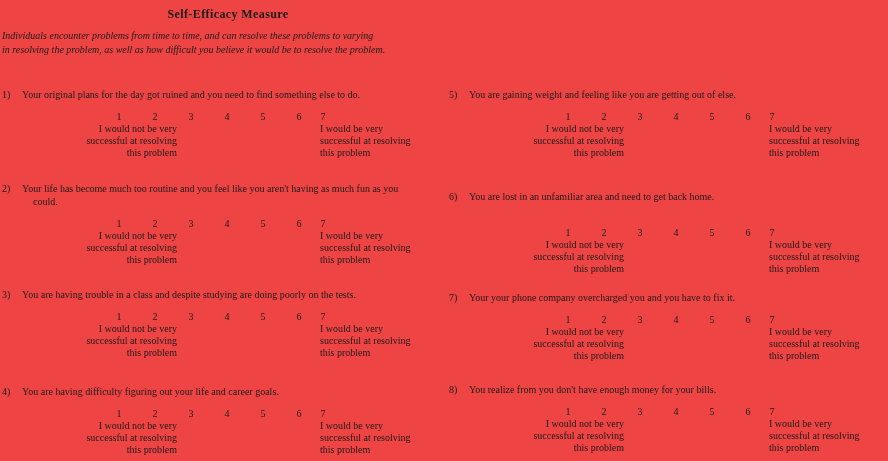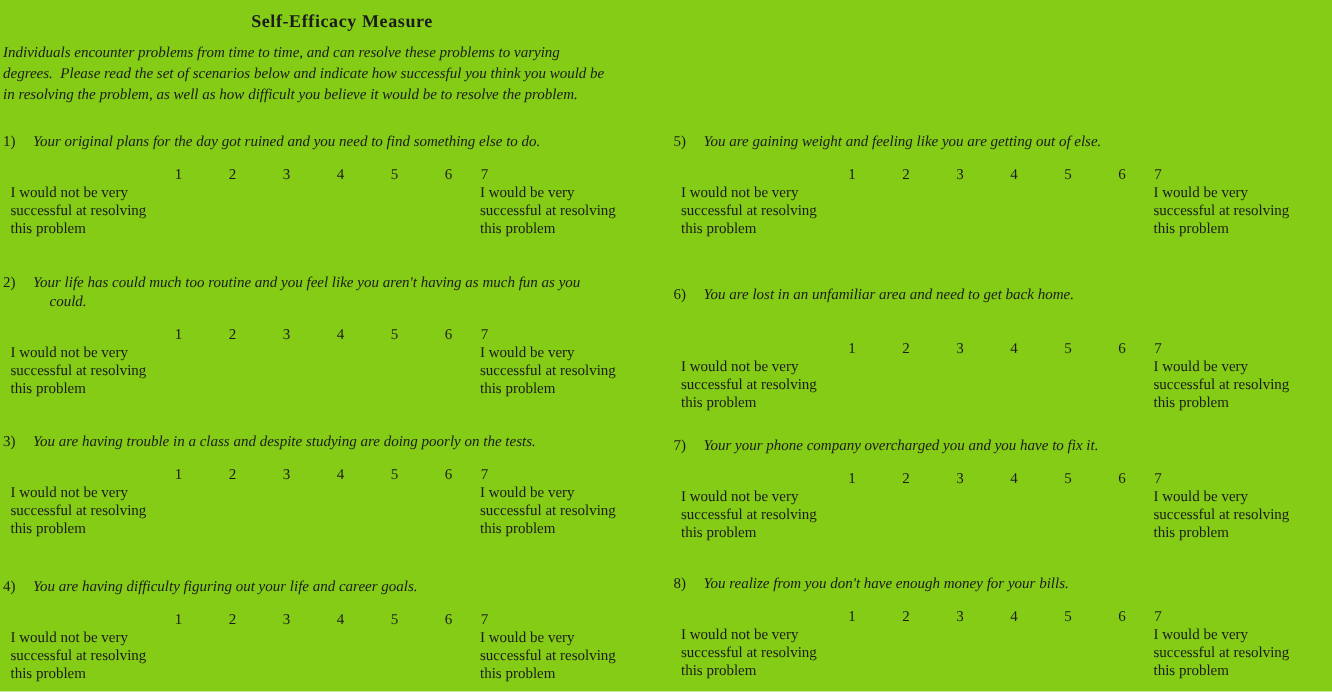--- a/index.html
+++ b/index.html
@@ -4,21 +4,21 @@
 <style>
   html, body {
     margin: 0;
     padding: 0;
     background: #ffffff;
   }
   .page {
     position: relative;
     width: 888px;
     height: 461px;
-    background: #84cc16;
+    background: #ef4444;
     color: #1b1b1b;
     font-family: "Liberation Serif", "DejaVu Serif", serif;
     font-size: 10px;
     overflow: hidden;
   }
   .header {
     position: absolute;
     left: 2px;
     top: 8px;
     width: 452px;
@@ -50,21 +50,21 @@
     line-height: 13px;
   }
   .qnum {
     position: absolute;
     left: 0;
     top: 0;
   }
   .qtext {
     padding-left: 20px;
   }
-  .qline { white-space: pre; font-style: italic; }
+  .qline { white-space: pre; }
   .qline.cont { padding-left: 11px; }
 
   .scale {
     position: relative;
     margin-top: 9px;
     height: 49px;
   }
   .nums {
     position: absolute;
     left: 99px;
@@ -81,21 +81,21 @@
   .col-right .nums { left: 101px; }
 
   .anchor {
     position: absolute;
     top: 13px;
     line-height: 12px;
   }
   .anchor-left {
     left: 5px;
     width: 170px;
-    text-align: left;
+    text-align: right;
   }
   .anchor-right {
     left: 318px;
     text-align: left;
   }
   .col-right .anchor-right { left: 320px; }
   .anchor-line { white-space: pre; }
 
   
   .col-left  .item:nth-child(1) { margin-bottom: 23px; }
@@ -108,21 +108,20 @@
   .col-right .item:nth-child(2) .scale { margin-top: 23px; }
 </style>
 </head>
 <body>
 
 <div class="page">
   <div class="header">
     <div class="title">Self-Efficacy Measure</div>
     <div class="intro">
       <div class="intro-line">Individuals encounter problems from time to time, and can resolve these problems to varying</div>
-      <div class="intro-line">degrees.  Please read the set of scenarios below and indicate how successful you think you would be</div>
       <div class="intro-line">in resolving the problem, as well as how difficult you believe it would be to resolve the problem.</div>
     </div>
   </div>
   <div class="col col-left">
   <div class="item">
     <div class="question">
       <span class="qnum">1)</span>
       <div class="qtext">
             <div class="qline">Your original plans for the day got ruined and you need to find something else to do.</div>
           </div>
@@ -147,21 +146,21 @@
         <div class="anchor-line">successful at resolving</div>
         <div class="anchor-line">this problem</div>
       </div>
     </div>
   </div>
 
   <div class="item">
     <div class="question">
       <span class="qnum">2)</span>
       <div class="qtext">
-            <div class="qline">Your life has could much too routine and you feel like you aren't having as much fun as you</div>
+            <div class="qline">Your life has become much too routine and you feel like you aren't having as much fun as you</div>
             <div class="qline cont">could.</div>
           </div>
     </div>
     <div class="scale">
       <div class="nums">
         <span>1</span>
         <span>2</span>
         <span>3</span>
         <span>4</span>
         <span>5</span>

